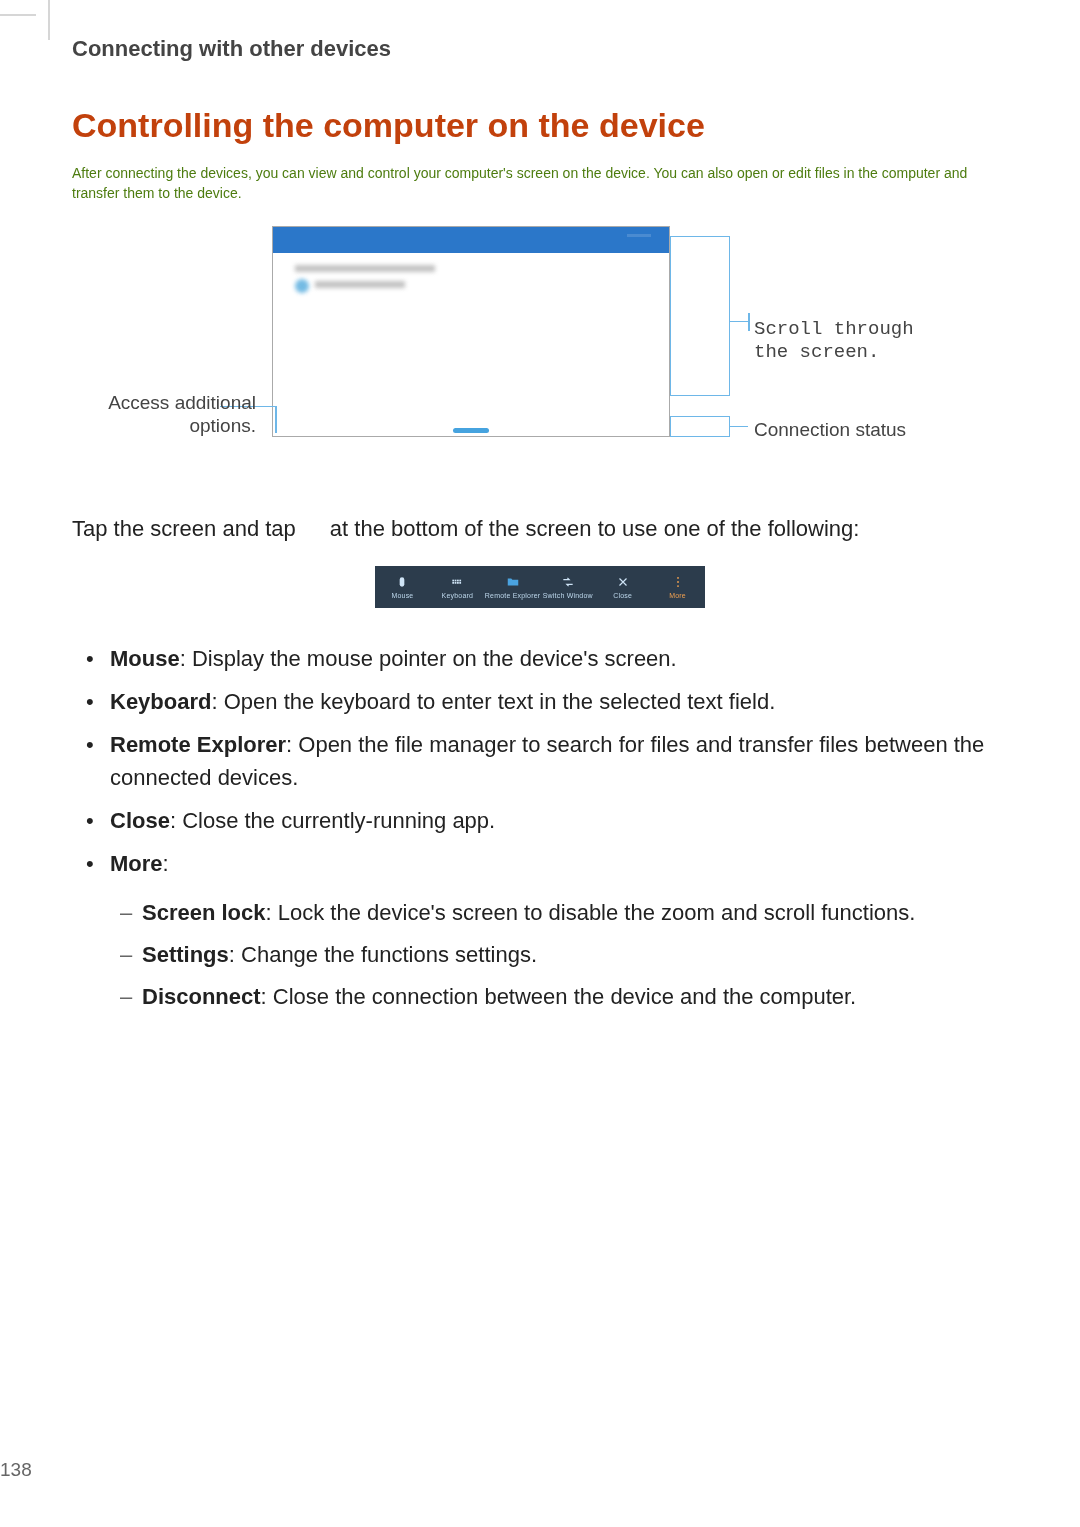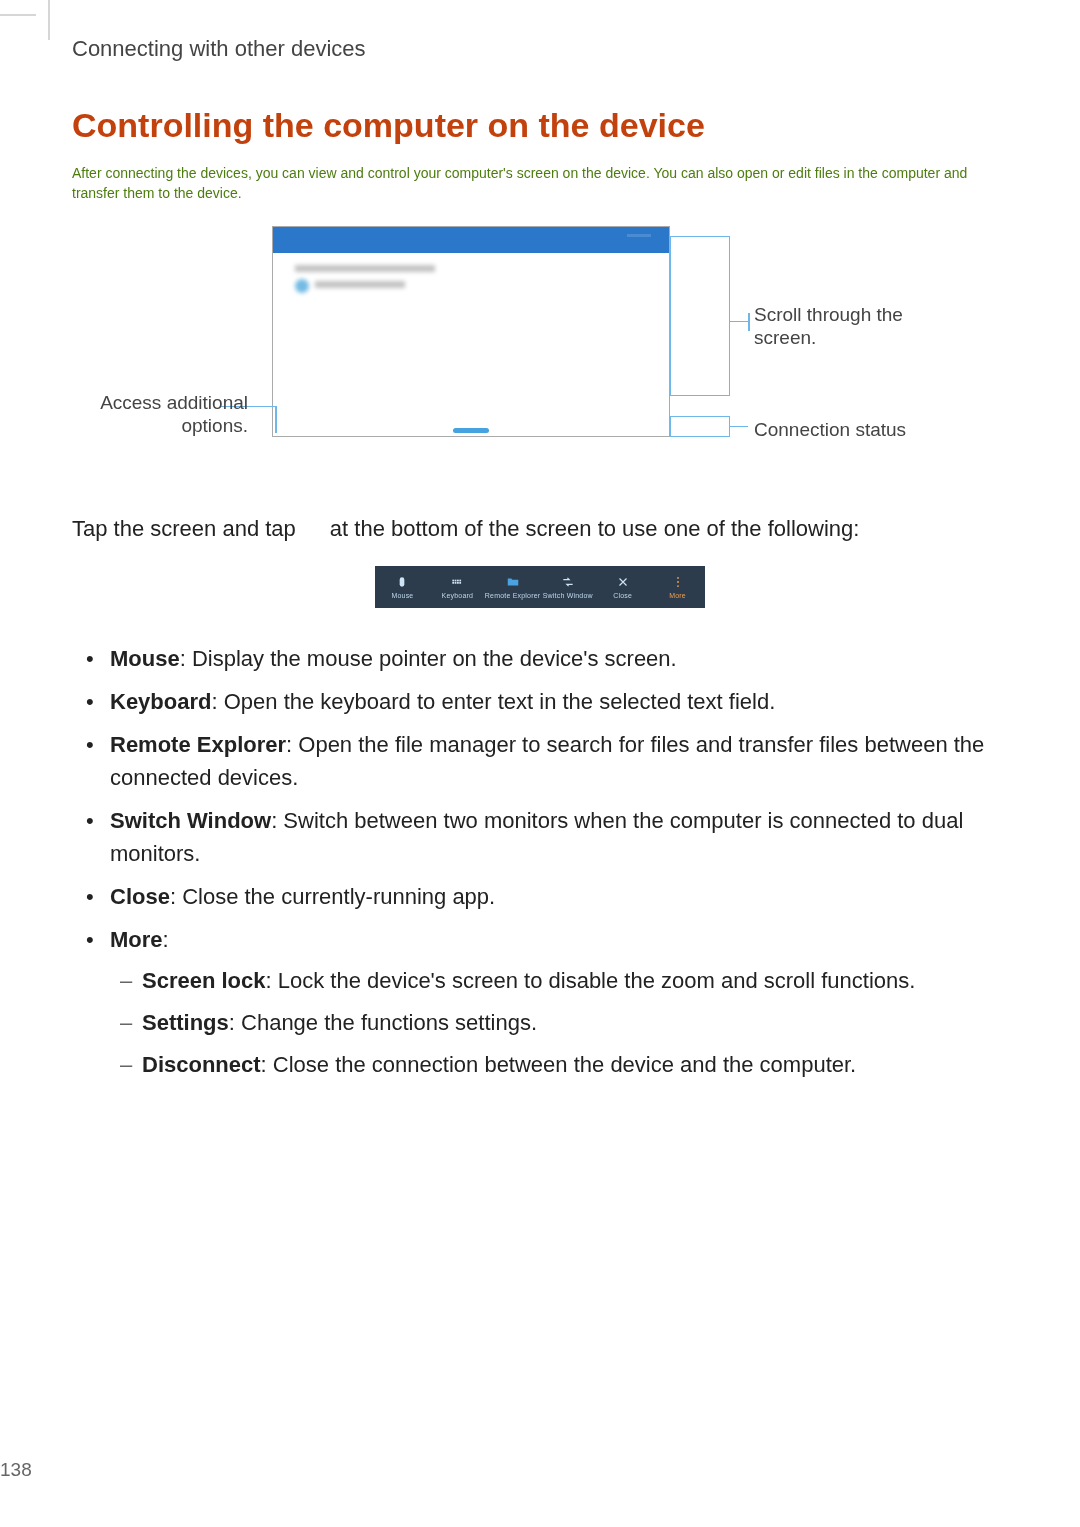--- a/index.html
+++ b/index.html
@@ -13,20 +13,21 @@
   }
   .page-rule-v { position:absolute; left:48px; top:0; width:2px; height:40px; background:#999; opacity:.4;}
   .page-rule-h { position:absolute; left:0; top:14px; width:36px; height:2px; background:#999; opacity:.4;}
   .content {
     padding: 36px 72px 0 72px;
   }
   .chapter {
     font-size: 22px;
     color: #444;
     margin-bottom: 44px;
+    font-weight: bold;
   }
   h2.section {
     color: #c2410c;
     font-size: 34px;
     font-weight: 700;
     margin-bottom: 18px;
   }
   p.body {
     font-size: 14px;
     line-height: 1.45;
@@ -67,23 +68,23 @@
   }
   .cb-scroll { left:598px; top:10px; width:60px; height:160px;}
   .cb-conn   { left:598px; top:190px; width:60px; height:21px;}
   .line { position:absolute; background:#6eb7e8; }
   .ln-scroll { left:658px; top:95px; width:18px; height:1.5px;}
   .ln-scroll-t { left:676px; top:87px; width:1.5px; height:18px;}
   .ln-conn   { left:658px; top:200px; width:18px; height:1.5px;}
   .ln-opt-h  { left:148px; top:180px; width:55px; height:1.5px;}
   .ln-opt-v  { left:203px; top:180px; width:1.5px; height:27px;}
   .callout-label { position:absolute; font-size:19px; color:#444; line-height:1.25;}
-  .cl-scroll { left:682px; top:77px; width:200px;}
+  .cl-scroll { left:682px; top:92px; width:200px;font-family:Liberation Mono, monospace;}
   .cl-conn   { left:682px; top:192px; width:220px;}
-  .cl-opt    { left:28px;  top:165px; width:148px; text-align:right;}
+  .cl-opt    { left:36px;  top:165px; width:148px; text-align:right;}
   
   .tap-line { font-size:22px; margin-bottom:24px;}
   .tap-gap { display:inline-block; width:34px;}
   
   .toolbar {
     width: 330px;
     margin: 0 auto 34px auto;
     display: flex;
     background: #2c3c4c;
   }
@@ -101,21 +102,21 @@
   .tb-label { color:#bcd6ea; font-size:7px; letter-spacing:.2px; white-space:nowrap;}
   .tb-label.more-color { color:#f0a050;}
   .tb-icon svg { width:14px; height:14px; display:block;}
   
   ul.lvl1 { list-style:none; padding-left:38px;}
   ul.lvl1 > li { position:relative; font-size:22px; line-height:1.5; color:#222; margin-bottom:10px; padding-left:0;}
   ul.lvl1 > li::before {
     content:"•"; position:absolute; left:-24px; top:0; font-size:22px; color:#222;
   }
   ul.lvl1 > li .term { font-weight:700;}
-  ul.lvl2 { list-style:none; padding-left:32px; margin-top:8px;}
+  ul.lvl2 { list-style:none; padding-left:32px; margin-top:16px;}
   ul.lvl2 > li { position:relative; font-size:22px; line-height:1.55; margin-bottom:8px;}
   ul.lvl2 > li::before {
     content:"–"; position:absolute; left:-22px; top:0; font-size:22px; color:#666;
   }
   .pageno { position:absolute; bottom:46px; width:100%; text-align:left; font-size:19px; color:#666;}
 </style>
 </head>
 <body>
 
 <div class="page-rule-v"></div>
@@ -211,21 +212,20 @@
           </svg>
       </span>
       <span class="tb-label more-color">More</span>
     </div>
   </div>
 
   <ul class="lvl1">
     <li><span class="term">Mouse</span><span>: Display the mouse pointer on the device's screen.</span></li>
     <li><span class="term">Keyboard</span><span>: Open the keyboard to enter text in the selected text field.</span></li>
     <li><span class="term">Remote Explorer</span><span>: Open the file manager to search for files and transfer files between the connected devices.</span></li>
-    <li><span class="term">Switch Window</span><span>: Switch between two monitors when the computer is connected to dual monitors.</span></li>
     <li><span class="term">Close</span><span>: Close the currently-running app.</span></li>
     <li><span class="term">More</span><span>:</span>
       <ul class="lvl2">
         <li><span class="term">Screen lock</span><span>: Lock the device's screen to disable the zoom and scroll functions.</span></li>
         <li><span class="term">Settings</span><span>: Change the functions settings.</span></li>
         <li><span class="term">Disconnect</span><span>: Close the connection between the device and the computer.</span></li>
       </ul>
     </li>
   </ul>
 </div>

